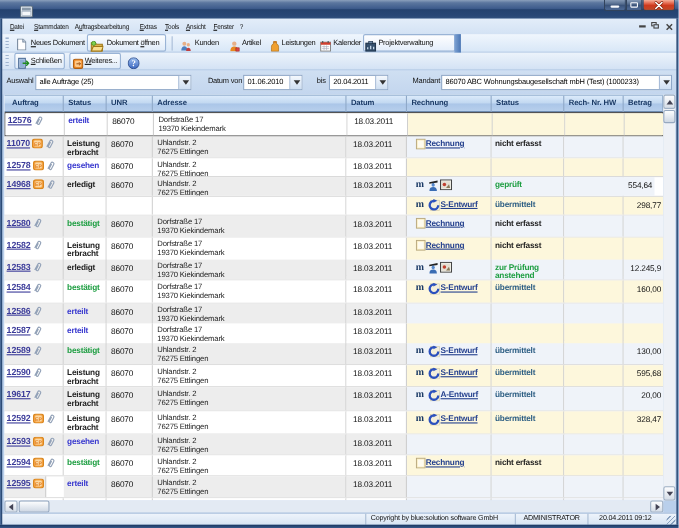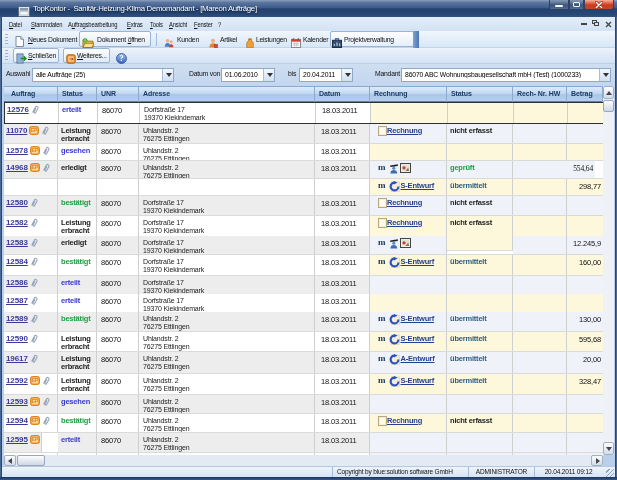--- a/index.html
+++ b/index.html
@@ -54,21 +54,20 @@
 #bright{left:615px;top:17px;width:2px;height:460px;background:linear-gradient(90deg,#16345e,#5a7ba8);}
 #bbot{left:0;top:477px;width:617px;height:3px;background:linear-gradient(#16345e,#39598a);}
 </style></head>
 <body>
 <div id="title" class="abs">
 <span style="position:absolute;left:18px;top:3px;"><svg width="12" height="11" viewBox="0 0 12 11">
         <rect x="0.5" y="0.5" width="11" height="10" rx="1" fill="#dfe6ee" stroke="#5a6a7a"></rect>
         <rect x="2" y="2" width="8" height="2.6" fill="#8898a8"></rect>
         <rect x="2" y="5.4" width="8" height="3.6" fill="#f4f7fa" stroke="#98a8b8" stroke-width="0.5"></rect>
       </svg></span>
-<span class="txt">TopKontor -&nbsp; Sanitär-Heizung-Klima Demomandant - [Mareon Aufträge]</span>
 </div>
 <div id="btnmin" class="wbtn">
     <div style="position:absolute;left:5px;top:5px;width:8px;height:2px;background:#f5f8fb;border-radius:1px;"></div>
   </div>
 <div id="btnmax" class="wbtn">
     <div style="position:absolute;left:3px;top:2px;width:7px;height:5px;border:1px solid #f5f8fb;border-radius:1px;"></div>
   </div>
 <div id="btncls" class="wbtn">
     <span style="position:absolute;left:10px;top:1px;line-height:0;">
       <svg style="display:block" width="8" height="8" viewBox="0 0 8 8">
@@ -326,21 +325,21 @@
           <svg width="11" height="10" viewBox="0 0 11 10">
             <rect x="0.5" y="0.5" width="10" height="9" fill="#f0efe8" stroke="#444"></rect>
             <rect x="1.8" y="1.8" width="7.4" height="6.4" fill="#e4dfd2"></rect>
             <circle cx="4" cy="4.8" r="1.6" fill="#c04030"></circle>
             <path d="M5.5 8 L8.2 4.4 L9.2 8 Z" fill="#8a7a5a"></path>
           </svg>
         </span>
       </div>
       <div class="cell rw rst st-grn" style="left:443px;width:66px;padding-left:3px;">geprüft</div>
       <div class="cell rw" style="left:509px;width:54px;"></div>
-      <div class="cell rw bet" style="left:555px;width:36px;border-right:none;font-family:Liberation Serif, serif;">554,64</div>
+      <div class="cell rw bet" style="left:555px;width:36px;border-right:none;">554,64</div>
     </div>
 <div class="row" style="top:93px;height:17px;">
       <div class="cell lw fx" style="left:0;width:54px;padding:2px 0 0 2px;"></div>
       <div class="cell lw st " style="left:54px;width:39px;padding-left:3px;"></div>
       <div class="cell lw unr" style="left:93px;width:42px;padding-left:4px;"></div>
       <div class="cell lw adr" style="left:135px;width:176px;padding-left:4px;"></div>
       <div class="cell lw dt" style="left:311px;width:55px;padding-left:6px;"></div>
       <div class="cell rc fx" style="left:366px;width:77px;padding:2px 0 0 8px;">
         <span class="mm">m</span>
         <span class="ib" style="vertical-align:-2px;margin-left:3px;margin-right:1px;">
@@ -439,20 +438,21 @@
         </span>
         <span class="ib" style="vertical-align:-2px;margin-left:1px;">
           <svg width="11" height="10" viewBox="0 0 11 10">
             <rect x="0.5" y="0.5" width="10" height="9" fill="#f0efe8" stroke="#444"></rect>
             <rect x="1.8" y="1.8" width="7.4" height="6.4" fill="#e4dfd2"></rect>
             <circle cx="4" cy="4.8" r="1.6" fill="#c04030"></circle>
             <path d="M5.5 8 L8.2 4.4 L9.2 8 Z" fill="#8a7a5a"></path>
           </svg>
         </span>
       </div>
+      <div class="cell rw rst st-grn" style="left:443px;width:66px;padding-left:3px;">zur Prüfung<br>anstehend</div>
       <div class="cell rw" style="left:509px;width:54px;"></div>
       <div class="cell rw bet" style="left:563px;width:36px;border-right:none;">12.245,9</div>
     </div>
 <div class="row" style="top:169px;height:21px;">
       <div class="cell lw fx" style="left:0;width:54px;padding:2px 0 0 2px;">
         <span class="num">12584</span>
         <span class="ib" style="vertical-align:-1px;margin-left:2px;">
           <svg width="9" height="10" viewBox="0 0 9 10">
             <g transform="rotate(28 4.5 5)">
               <path d="M3.1 8.6 L3.1 2.6 A1.4 1.4 0 0 1 5.9 2.6 L5.9 7.2 A0.95 0.95 0 0 1 4.0 7.2 L4.0 3.2" fill="none" stroke="#93a2b8" stroke-width="1.05"></path>

